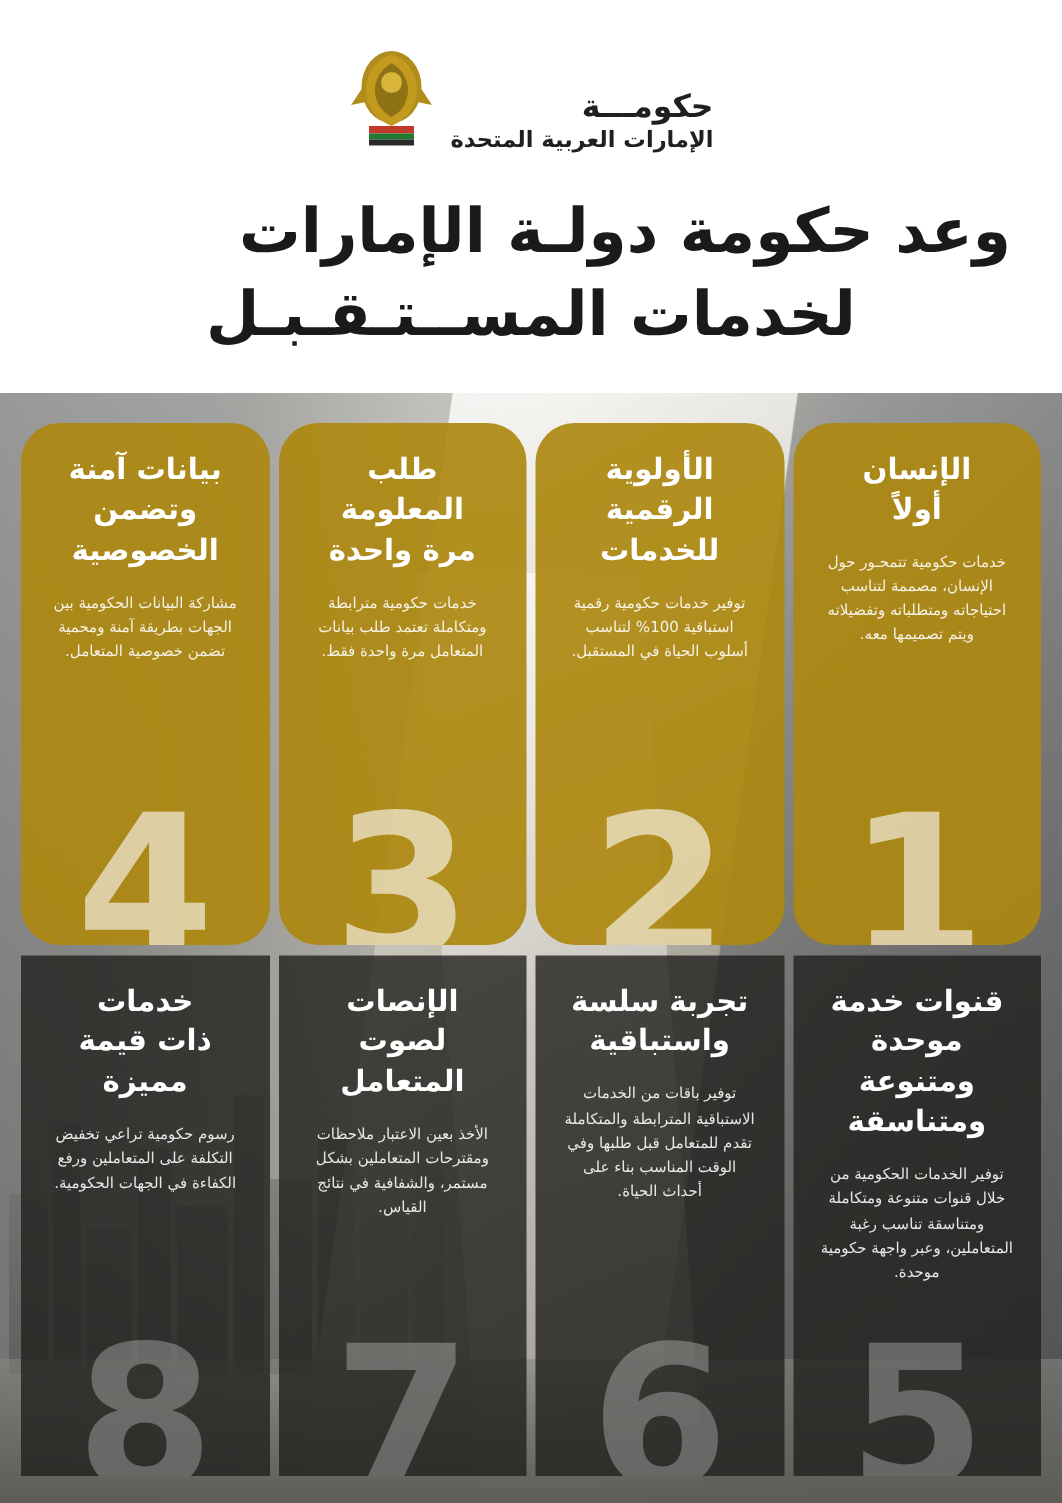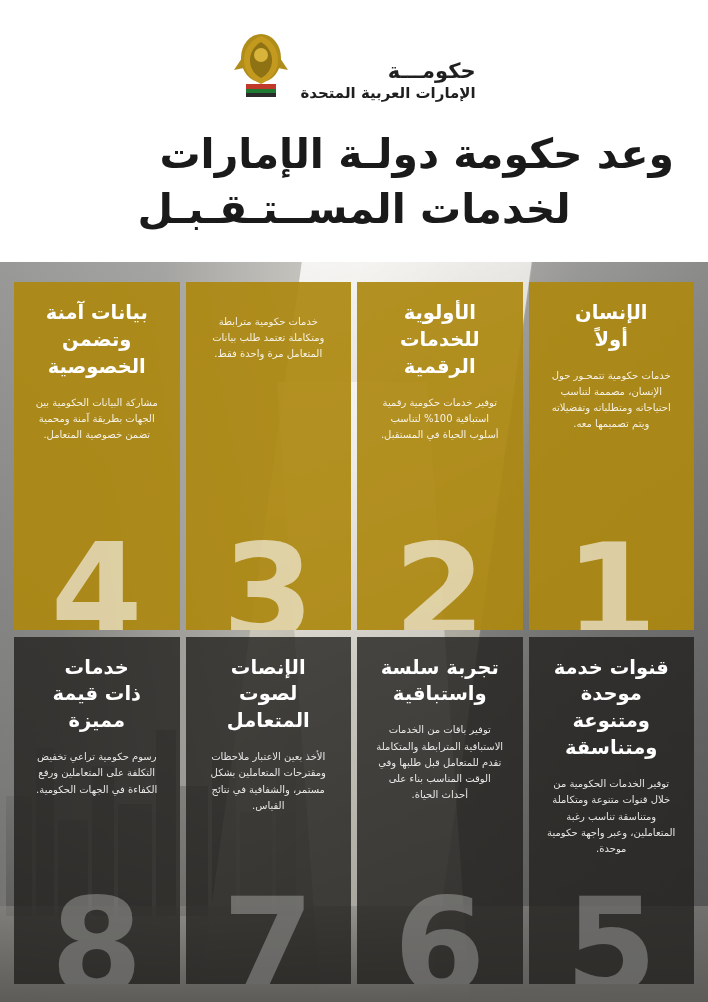--- a/index.html
+++ b/index.html
@@ -125,21 +125,21 @@
     row-gap: 7px;
     padding: 20px 14px 18px 14px;
   }
   .card {
     position: relative;
     overflow: hidden;
     padding: 18px 12px 8px 12px;
     color: #ffffff;
     text-align: center;
   }
-  .card.gold  { background: rgba(173,136,15,0.92); }
+  .card.gold  { background: rgba(173,136,15,0.92); border-radius: 26px; }
   .card.dark  { background: rgba(34,32,30,0.80); }
 
   .card-title {
     font-size: 19.5px;
     font-weight: bold;
     line-height: 1.38;
     letter-spacing: 0.2px;
     position: relative;
     z-index: 3;
   }
@@ -224,28 +224,33 @@
           <div>الإنسان</div>
           <div>أولاً</div>
         </div>
         <div class="card-desc">خدمات حكومية تتمحـور حول الإنسان، مصممة لتناسب احتياجاته ومتطلباته وتفضيلاته ويتم تصميمها معه.</div>
         <div class="card-num">1</div>
       </div>
 
       <div class="card gold">
         <div class="card-title">
           <div>الأولوية</div>
+          <div>الرقمية</div>
           <div>للخدمات</div>
-          <div>الرقمية</div>
         </div>
         <div class="card-desc">توفير خدمات حكومية رقمية استباقية 100% لتناسب أسلوب الحياة في المستقبل.</div>
         <div class="card-num">2</div>
       </div>
 
       <div class="card gold">
+        <div class="card-title">
+          <div>طلب</div>
+          <div>المعلومة</div>
+          <div>مرة واحدة</div>
+        </div>
         <div class="card-desc">خدمات حكومية مترابطة ومتكاملة تعتمد طلب بيانات المتعامل مرة واحدة فقط.</div>
         <div class="card-num">3</div>
       </div>
 
       <div class="card gold">
         <div class="card-title">
           <div>بيانات آمنة</div>
           <div>وتضمن</div>
           <div>الخصوصية</div>
         </div>

